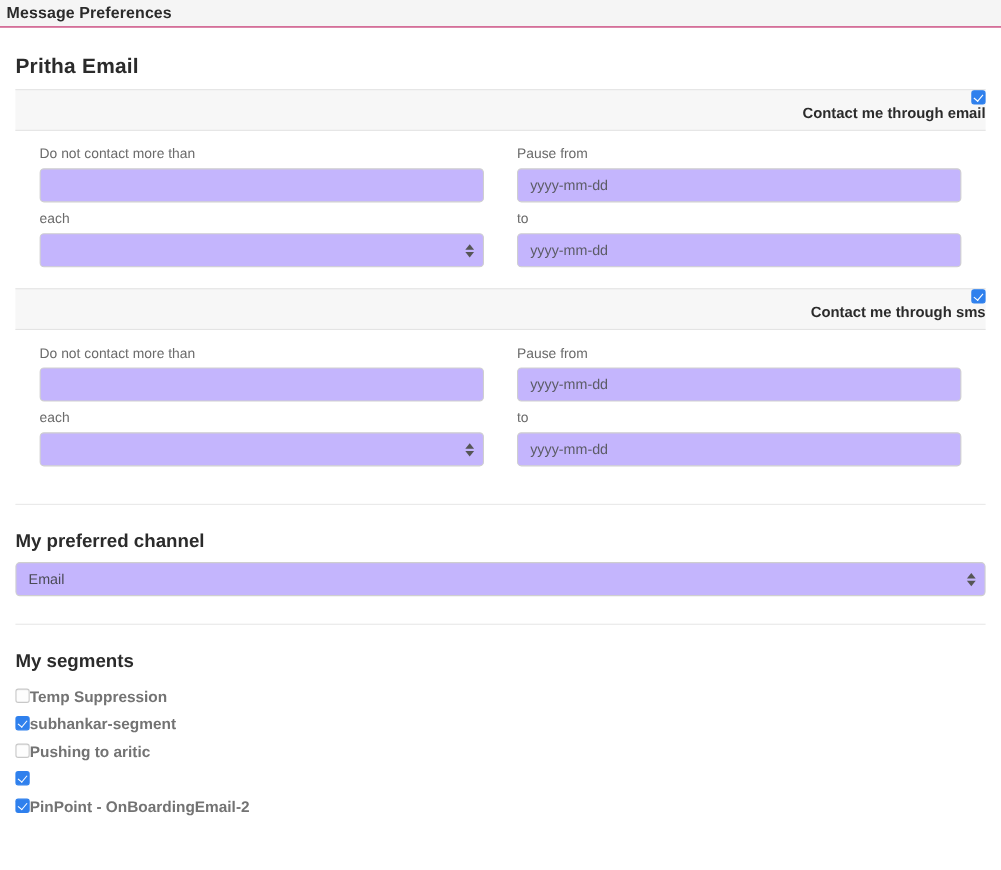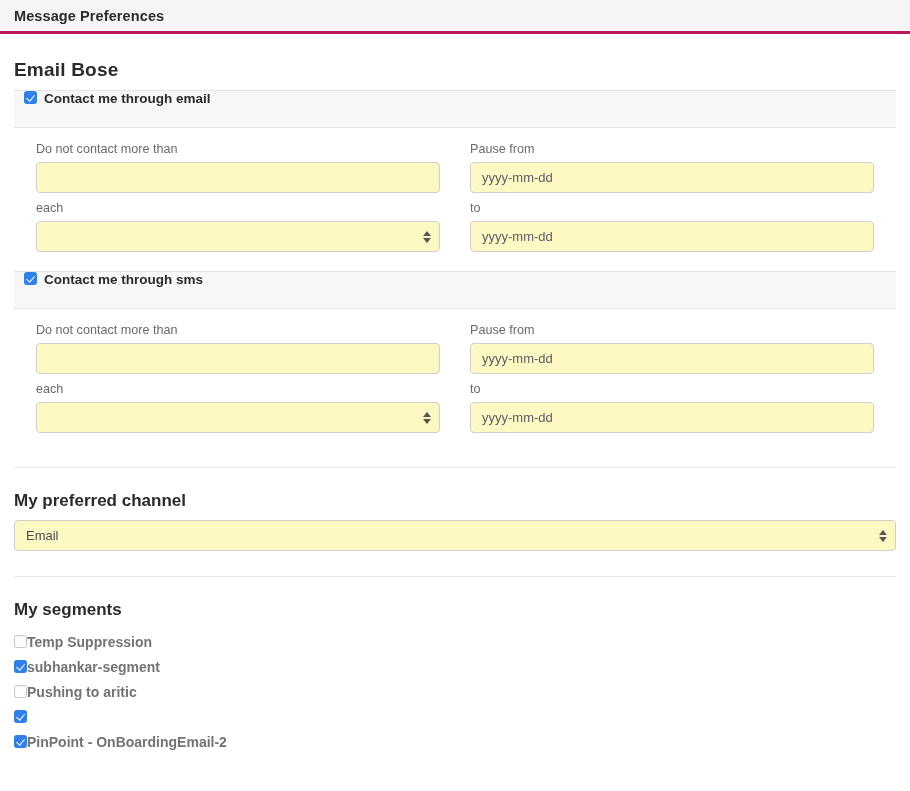--- a/index.html
+++ b/index.html
@@ -7,26 +7,26 @@
     margin: 0; padding: 0;
     width: 910px; height: 791px;
     overflow: hidden;
     background: #ffffff;
     font-family: "Liberation Sans", sans-serif;
     -webkit-font-smoothing: antialiased;
   }
 
   
   .titlebar {
-    height: 34px;
+    height: 25px;
     background: #f5f5f5;
-    border-bottom: 3px solid #be185d;
+    border-bottom: 1px solid #be185d;
     display: flex;
     align-items: center;
-    padding-left: 14px;
+    padding-left: 6px;
   }
   .titlebar-text {
     font-size: 14.5px;
     font-weight: bold;
     color: #2b2b2b;
     letter-spacing: .1px;
   }
 
   
   .page { padding: 0 14px; }
@@ -44,23 +44,24 @@
     margin: 11px 0 0 0;
   }
 
   
   .channel-head {
     background: #f7f7f7;
     border-top: 1px solid #e4e4e4;
     border-bottom: 1px solid #e4e4e4;
     height: 38px;
     display: flex;
-    align-items: flex-start;
+    align-items: flex-end;
     padding-left: 10px;
     margin-top: 9px;
+    flex-direction: column;
   }
   .channel-head-label {
     font-size: 13.5px;
     font-weight: bold;
     color: #2b2b2b;
     margin-left: 7px;
   }
 
   
   .cb {
@@ -104,21 +105,21 @@
     font-weight: normal;
     color: #6a6a6a;
     display: block;
     margin: 0 0 6px 0;
   }
   .fl.tight { margin-top: 8px; }
 
   .inp, .sel {
     width: 100%;
     height: 31px;
-    background: #fef9c3;
+    background: #c4b5fd;
     border: 1px solid #cfcfcf;
     border-radius: 4px;
     font-family: "Liberation Sans", sans-serif;
     font-size: 13px;
     color: #4a4a55;
     padding: 0 11px;
     outline: none;
     display: block;
   }
   .inp::placeholder { color: #5c5c66; opacity: 1; }
@@ -186,21 +187,21 @@
 </style>
 </head>
 <body>
 
 <div class="titlebar">
   <span class="titlebar-text">Message Preferences</span>
 </div>
 
 <div class="page">
 
-  <h1 class="person-name">Email Bose</h1>
+  <h1 class="person-name">Pritha Email</h1>
 
   <div>
     <div class="channel-head">
       <span class="cb on"></span>
       <span class="channel-head-label">Contact me through email</span>
     </div>
 
     <div class="cols">
       <div class="col left">
         <label class="fl">Do not contact more than</label>

